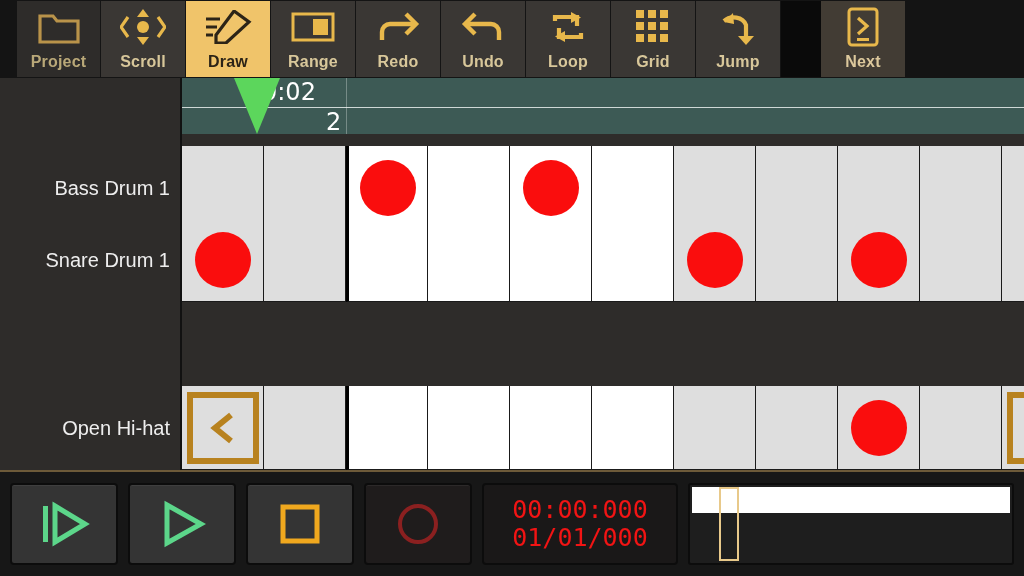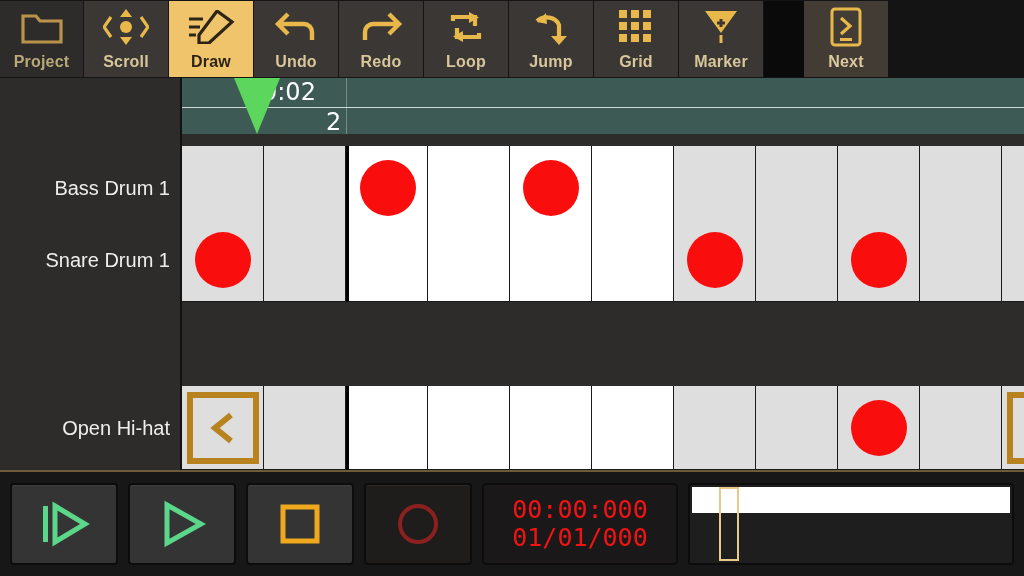--- a/index.html
+++ b/index.html
@@ -20,21 +20,21 @@
   .tb-btn {
     position:relative;
     width:84px; height:76px;
     margin:1px 1px 1px 0;
     background:#3a3734;
     display:flex; flex-direction:column;
     align-items:center; justify-content:flex-end;
     padding-bottom:6px;
     cursor:pointer;
   }
-  .tb-btn.first { width:83px; background:#2e2c2a; margin-left:0; }
+  .tb-btn.first { width:83px; background:#2e2c2a; margin-left:17px; }
   .tb-btn.active { background:#f0c46a; }
   .tb-btn .tb-label {
     font-size:16px; font-weight:bold; letter-spacing:.2px;
     color:#d8c79a;
   }
   .tb-btn.first .tb-label { color:#b9a878; }
   .tb-btn.active .tb-label { color:#2c2417; }
   .tb-ico {
     flex:1;
     display:flex; align-items:center; justify-content:center;
@@ -217,82 +217,81 @@
       <div class="tb-ico">
         <svg width="48" height="34" viewBox="0 0 48 34">
           <path d="M30 1 L45 12 L22 33 L12 33 L12 25 z" fill="none" stroke="#2c2417" stroke-width="3.2" stroke-linejoin="miter"></path>
         <path d="M2 9 h14 M2 17 h11 M2 25 h7" stroke="#2c2417" stroke-width="3.2" stroke-linecap="butt"></path>
         </svg>
       </div>
       <div class="tb-label">Draw</div>
     </div>
     <div class="tb-btn">
       <div class="tb-ico">
+        <svg width="44" height="30" viewBox="0 0 44 30">
+          <rect x="2" y="2" width="40" height="26" fill="none" stroke="#e8b84b" stroke-width="3"></rect>
+          <rect x="22" y="7" width="15" height="16" fill="#e8b84b"></rect>
+        </svg>
+      </div>
+      <div class="tb-label">Range</div>
+    </div>
+    <div class="tb-btn">
+      <div class="tb-ico">
+        <svg width="44" height="32" viewBox="0 0 44 32">
+          <path d="M30 3 L40 13 L30 23" fill="none" stroke="#e8b84b" stroke-width="4.4" stroke-linejoin="miter"></path>
+        <path d="M39 13 H14 a8 8 0 0 0 -8 8 v8" fill="none" stroke="#e8b84b" stroke-width="4.4" stroke-linejoin="miter"></path>
+        </svg>
+      </div>
+      <div class="tb-label">Redo</div>
+    </div>
+    <div class="tb-btn">
+      <div class="tb-ico">
         <svg width="44" height="32" viewBox="0 0 44 32">
           <path d="M14 3 L4 13 L14 23" fill="none" stroke="#e8b84b" stroke-width="4.4" stroke-linejoin="miter"></path>
         <path d="M5 13 H30 a8 8 0 0 1 8 8 v8" fill="none" stroke="#e8b84b" stroke-width="4.4" stroke-linejoin="miter"></path>
         </svg>
       </div>
       <div class="tb-label">Undo</div>
-    </div>
-    <div class="tb-btn">
-      <div class="tb-ico">
-        <svg width="44" height="32" viewBox="0 0 44 32">
-          <path d="M30 3 L40 13 L30 23" fill="none" stroke="#e8b84b" stroke-width="4.4" stroke-linejoin="miter"></path>
-        <path d="M39 13 H14 a8 8 0 0 0 -8 8 v8" fill="none" stroke="#e8b84b" stroke-width="4.4" stroke-linejoin="miter"></path>
-        </svg>
-      </div>
-      <div class="tb-label">Redo</div>
     </div>
     <div class="tb-btn">
       <div class="tb-ico">
         <svg width="42" height="34" viewBox="0 0 42 34">
           <path d="M8 11 V7 h22 v9" fill="none" stroke="#e8b84b" stroke-width="4.2" stroke-linejoin="miter"></path>
         <polygon points="24,2 34,7.5 24,13" fill="#e8b84b"></polygon>
         <path d="M34 23 v4 H12 v-9" fill="none" stroke="#e8b84b" stroke-width="4.2" stroke-linejoin="miter"></path>
         <polygon points="18,21 8,26.5 18,32" fill="#e8b84b"></polygon>
         </svg>
       </div>
       <div class="tb-label">Loop</div>
-    </div>
-    <div class="tb-btn">
-      <div class="tb-ico">
-        <svg width="40" height="36" viewBox="0 0 40 36">
-          <path d="M6 12 a13 11 0 0 1 22 4 v12" fill="none" stroke="#e8b84b" stroke-width="4.2" stroke-linejoin="miter"></path>
-        <polygon points="6,13 15,4 16,15" fill="#e8b84b"></polygon>
-        <polygon points="20,27 36,27 28,36" fill="#e8b84b"></polygon>
-        </svg>
-      </div>
-      <div class="tb-label">Jump</div>
     </div>
     <div class="tb-btn">
       <div class="tb-ico">
         <svg width="34" height="34" viewBox="0 0 34 34">
           <rect x="0" y="0" width="8" height="8" fill="#e8b84b"></rect>
           <rect x="12" y="0" width="8" height="8" fill="#e8b84b"></rect>
           <rect x="24" y="0" width="8" height="8" fill="#e8b84b"></rect>
           <rect x="0" y="12" width="8" height="8" fill="#e8b84b"></rect>
           <rect x="12" y="12" width="8" height="8" fill="#e8b84b"></rect>
           <rect x="24" y="12" width="8" height="8" fill="#e8b84b"></rect>
           <rect x="0" y="24" width="8" height="8" fill="#e8b84b"></rect>
           <rect x="12" y="24" width="8" height="8" fill="#e8b84b"></rect>
           <rect x="24" y="24" width="8" height="8" fill="#e8b84b"></rect>
         </svg>
       </div>
       <div class="tb-label">Grid</div>
     </div>
     <div class="tb-btn">
       <div class="tb-ico">
-        <svg width="36" height="36" viewBox="0 0 36 36">
-          <polygon points="2,2 34,2 18,24" fill="#e8b84b"></polygon>
-        <path d="M18 10 v8 M14 14 h8" stroke="#3a3734" stroke-width="3"></path>
-        <rect x="16.5" y="26" width="3" height="8" fill="#e8b84b"></rect>
-        </svg>
-      </div>
-      <div class="tb-label">Marker</div>
+        <svg width="40" height="36" viewBox="0 0 40 36">
+          <path d="M6 12 a13 11 0 0 1 22 4 v12" fill="none" stroke="#e8b84b" stroke-width="4.2" stroke-linejoin="miter"></path>
+        <polygon points="6,13 15,4 16,15" fill="#e8b84b"></polygon>
+        <polygon points="20,27 36,27 28,36" fill="#e8b84b"></polygon>
+        </svg>
+      </div>
+      <div class="tb-label">Jump</div>
     </div>
     <div class="tb-gap"></div>
     <div class="tb-btn next">
       <div class="tb-ico">
         <svg width="32" height="40" viewBox="0 0 32 40">
           <rect x="2" y="2" width="28" height="36" rx="3" fill="none" stroke="#e8b84b" stroke-width="3"></rect>
         <path d="M11 11 L20 19 L11 27" fill="none" stroke="#e8b84b" stroke-width="3.2" stroke-linejoin="miter"></path>
         <rect x="10" y="31" width="12" height="3" fill="#e8b84b"></rect>
         </svg>
       </div>

